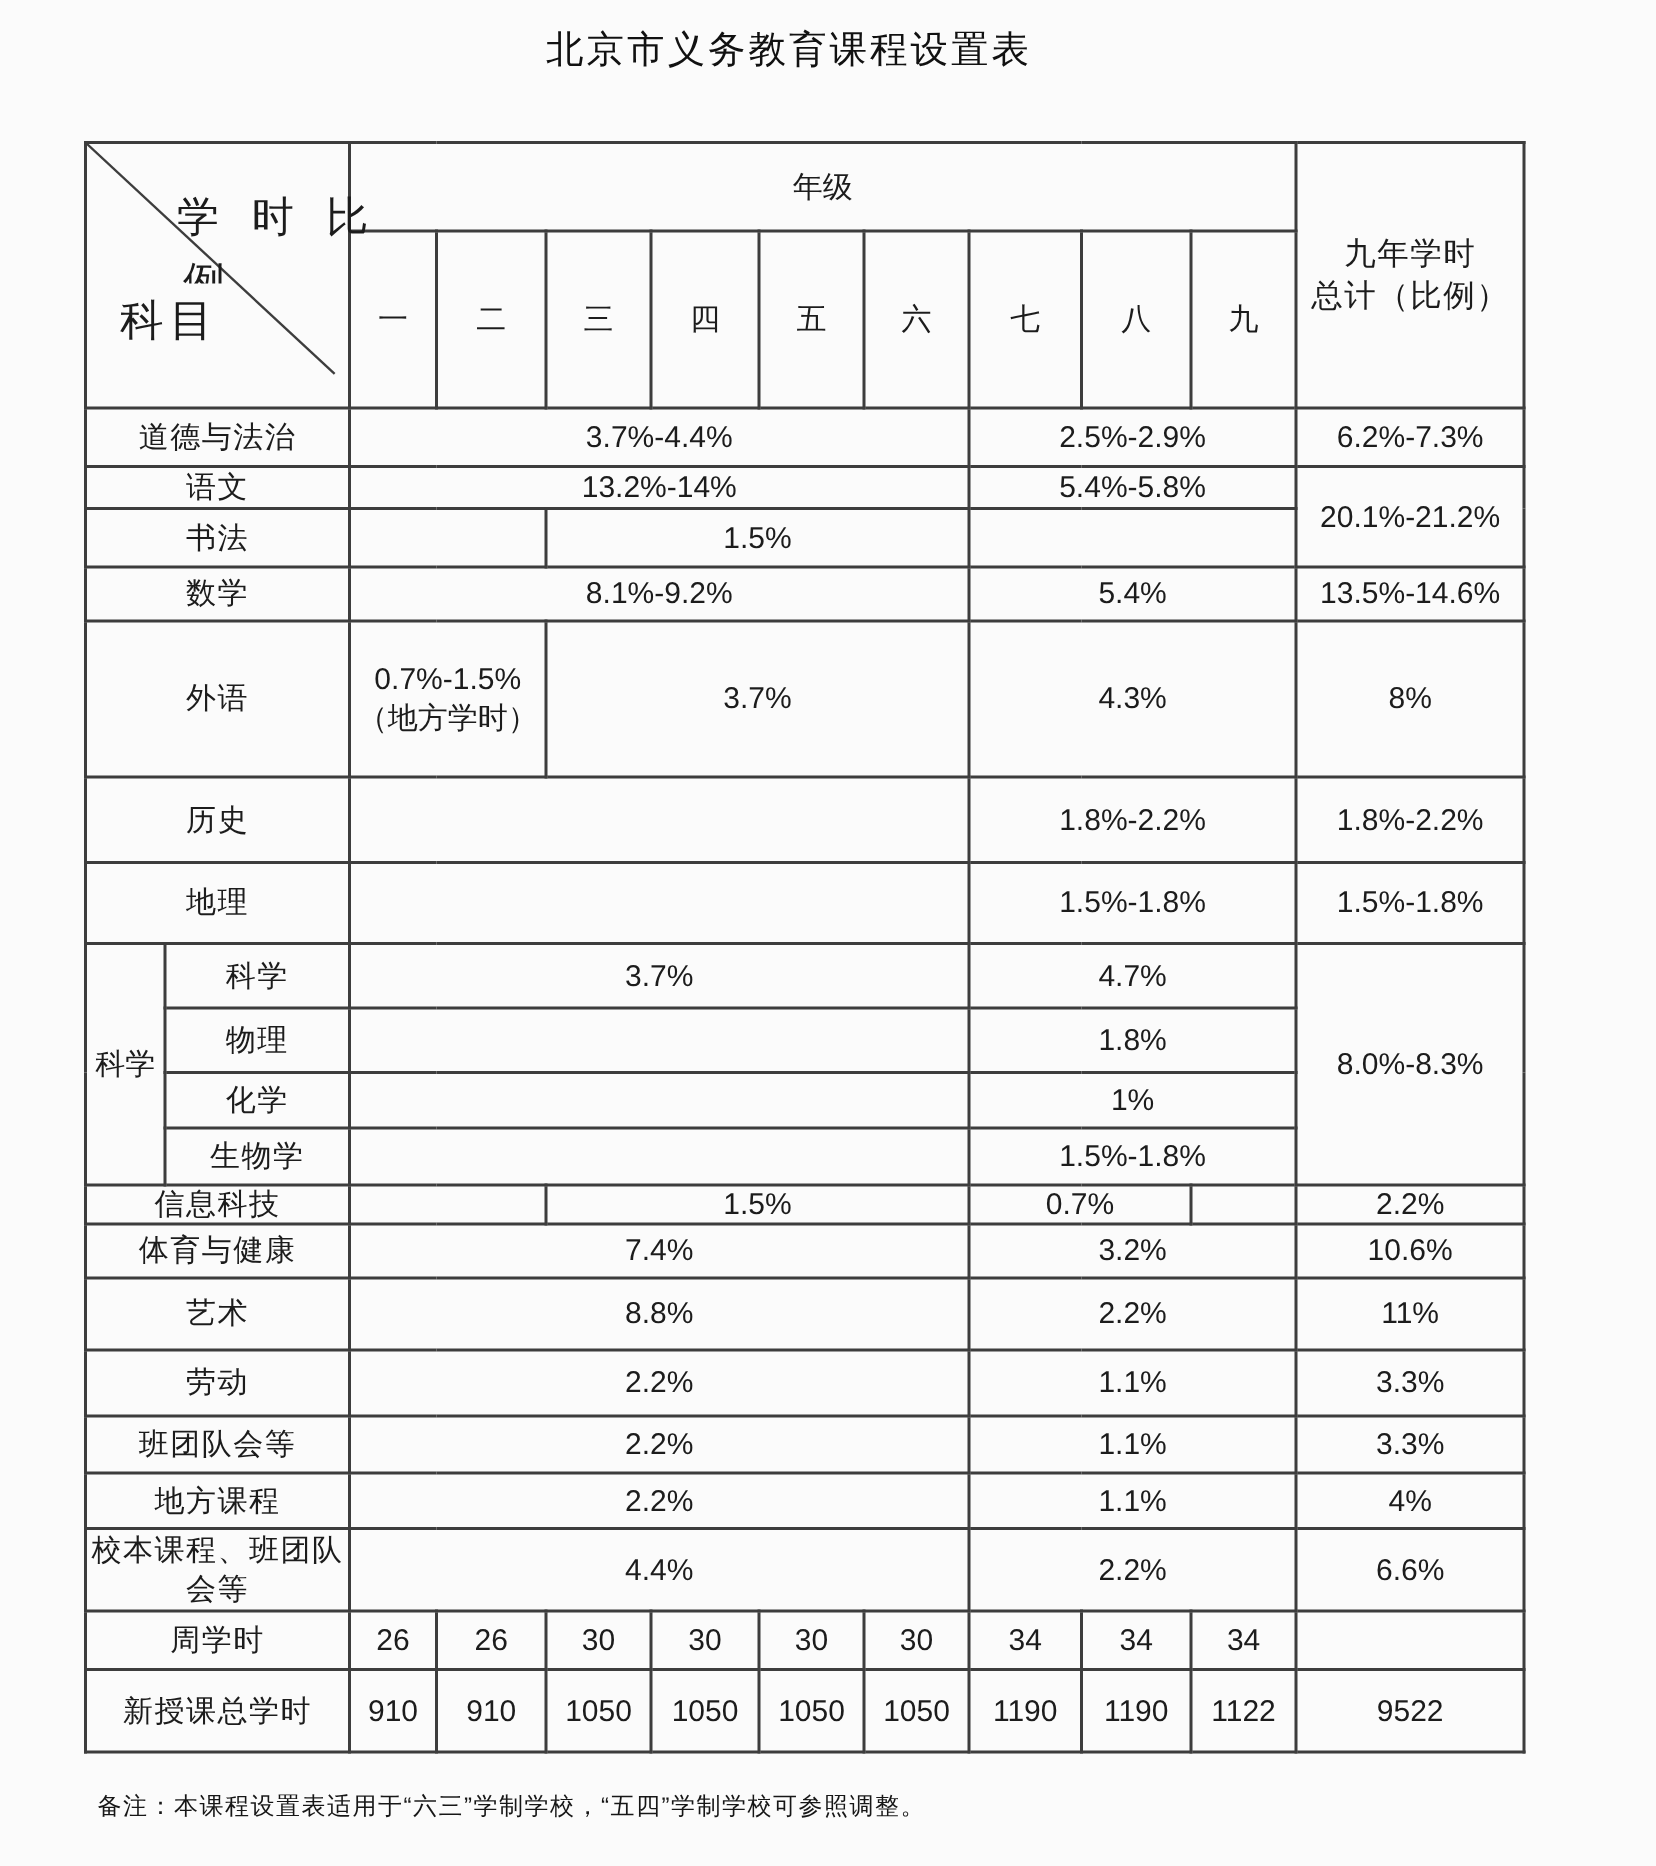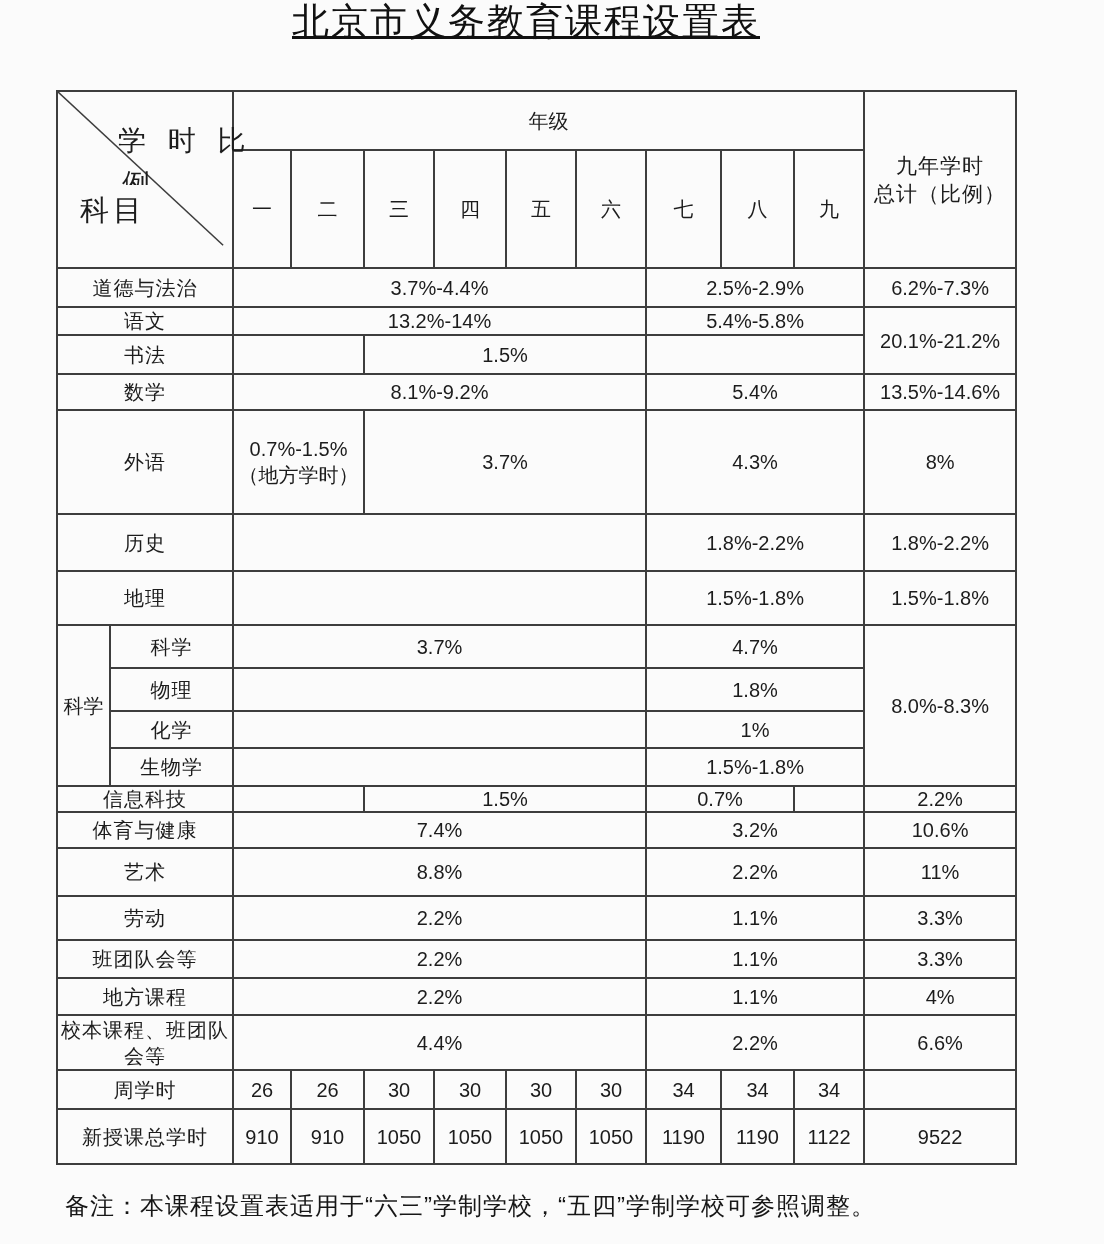--- a/index.html
+++ b/index.html
@@ -3,29 +3,28 @@
 <meta charset="utf-8">
 <style>
   html,body{margin:0;padding:0;}
   body{
     width:1104px;height:1244px;
     background:#fbfbfb;
     font-family:"Liberation Sans","DejaVu Sans",sans-serif;
     color:#1a1a1a;
   }
   .title{
-    margin:0 0 0 0;
+    margin:18px 0 0 0;
     padding-right:52px;
     text-align:center;
-    font-size:37px;
+    font-size:25px;
     font-weight:500;
     letter-spacing:2px;
     line-height:1.2;
     color:#111;
-    text-decoration:underline;
   }
   table.sheet{
     margin:46px 0 0 56px;
     border-collapse:collapse;
     table-layout:fixed;
     width:959px;
     background:transparent;
   }
   table.sheet td{
     border:2px solid #3d3d3d;
@@ -70,21 +69,21 @@
   tr.r1{height:39px;} tr.r2{height:26px;} tr.r3{height:39px;} tr.r4{height:36px;}
   tr.r5{height:104px;} tr.r6{height:57px;} tr.r7{height:54px;}
   tr.r8{height:43px;} tr.r9{height:43px;} tr.r10{height:37px;} tr.r11{height:38px;}
   tr.r12{height:26px;padding-left:34px;} tr.r12 td{line-height:1.05;}
   tr.r13{height:36px;} tr.r14{height:48px;padding-left:38px;} tr.r15{height:44px;}
   tr.r16{height:38px;} tr.r17{height:37px;} tr.r18{height:55px;}
   tr.r19{height:39px;} tr.r20{height:55px;}
   td.multiline{line-height:1.32;font-size:20px;}
   .footnote{
     margin:25px 0 0 65px;
-    font-size:24px;
+    font-size:16px;
     letter-spacing:1px;
     color:#161616;
   }
 </style>
 </head>
 <body>
 
 <div class="title">北京市义务教育课程设置表</div>
 
 <table class="sheet">

